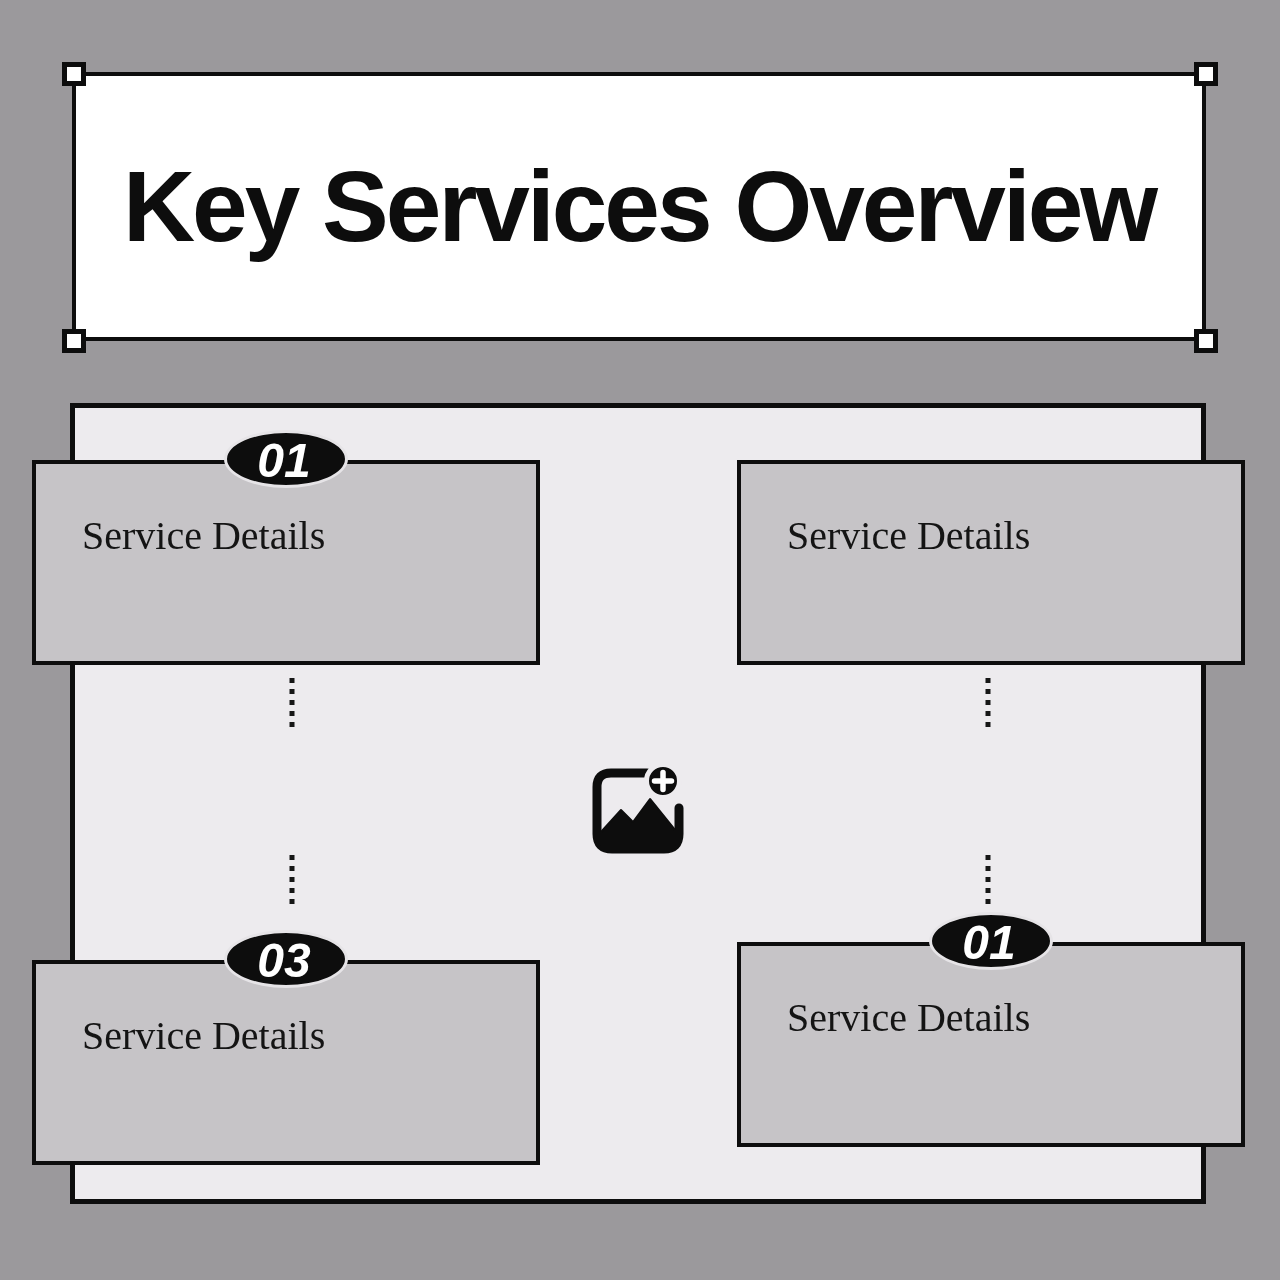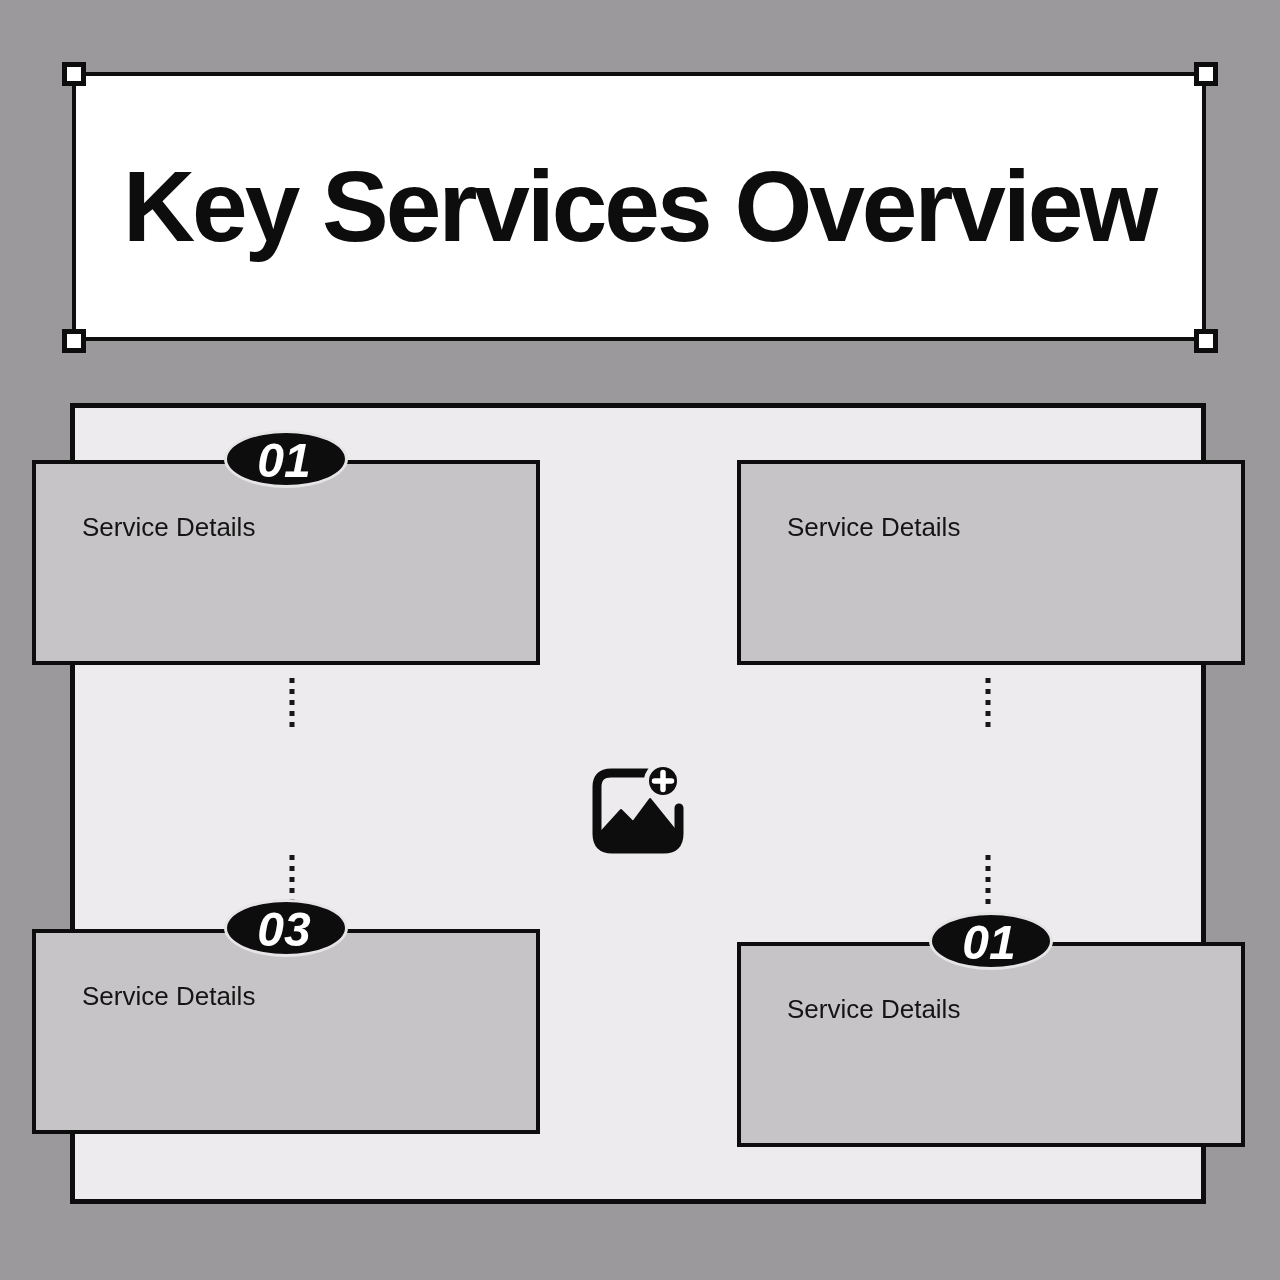--- a/index.html
+++ b/index.html
@@ -67,21 +67,21 @@
     position: absolute;
     width: 508px;
     height: 205px;
     background: #c6c4c7;
     border: 4px solid #0d0d0d;
     box-sizing: border-box;
     z-index: 2;
   }
   .card-1 { left: 32px;  top: 460px; }
   .card-2 { left: 737px; top: 460px; }
-  .card-3 { left: 32px;  top: 929px; }
+  .card-3 { left: 32px;  top: 960px; }
   .card-4 { left: 737px; top: 942px; }
 
   .badge {
     position: absolute;
     left: 50%;
     top: -34px;
     transform: translateX(-50%);
     width: 118px;
     height: 52px;
     background: #0d0d0d;
@@ -97,23 +97,24 @@
     font-size: 48px;
     font-weight: 700;
     font-style: italic;
     line-height: 1;
     padding-right: 4px;
   }
   .card-label {
     position: absolute;
     left: 46px;
     top: 48px;
-    font-size: 26px;
+    font-size: 40px;
     color: #141414;
     white-space: nowrap;
+    font-family: Liberation Serif, serif;
   }
 
   
   .dots {
     position: absolute;
     display: flex;
     flex-direction: column;
     gap: 6px;
     transform: translateX(-50%);
     z-index: 1;

